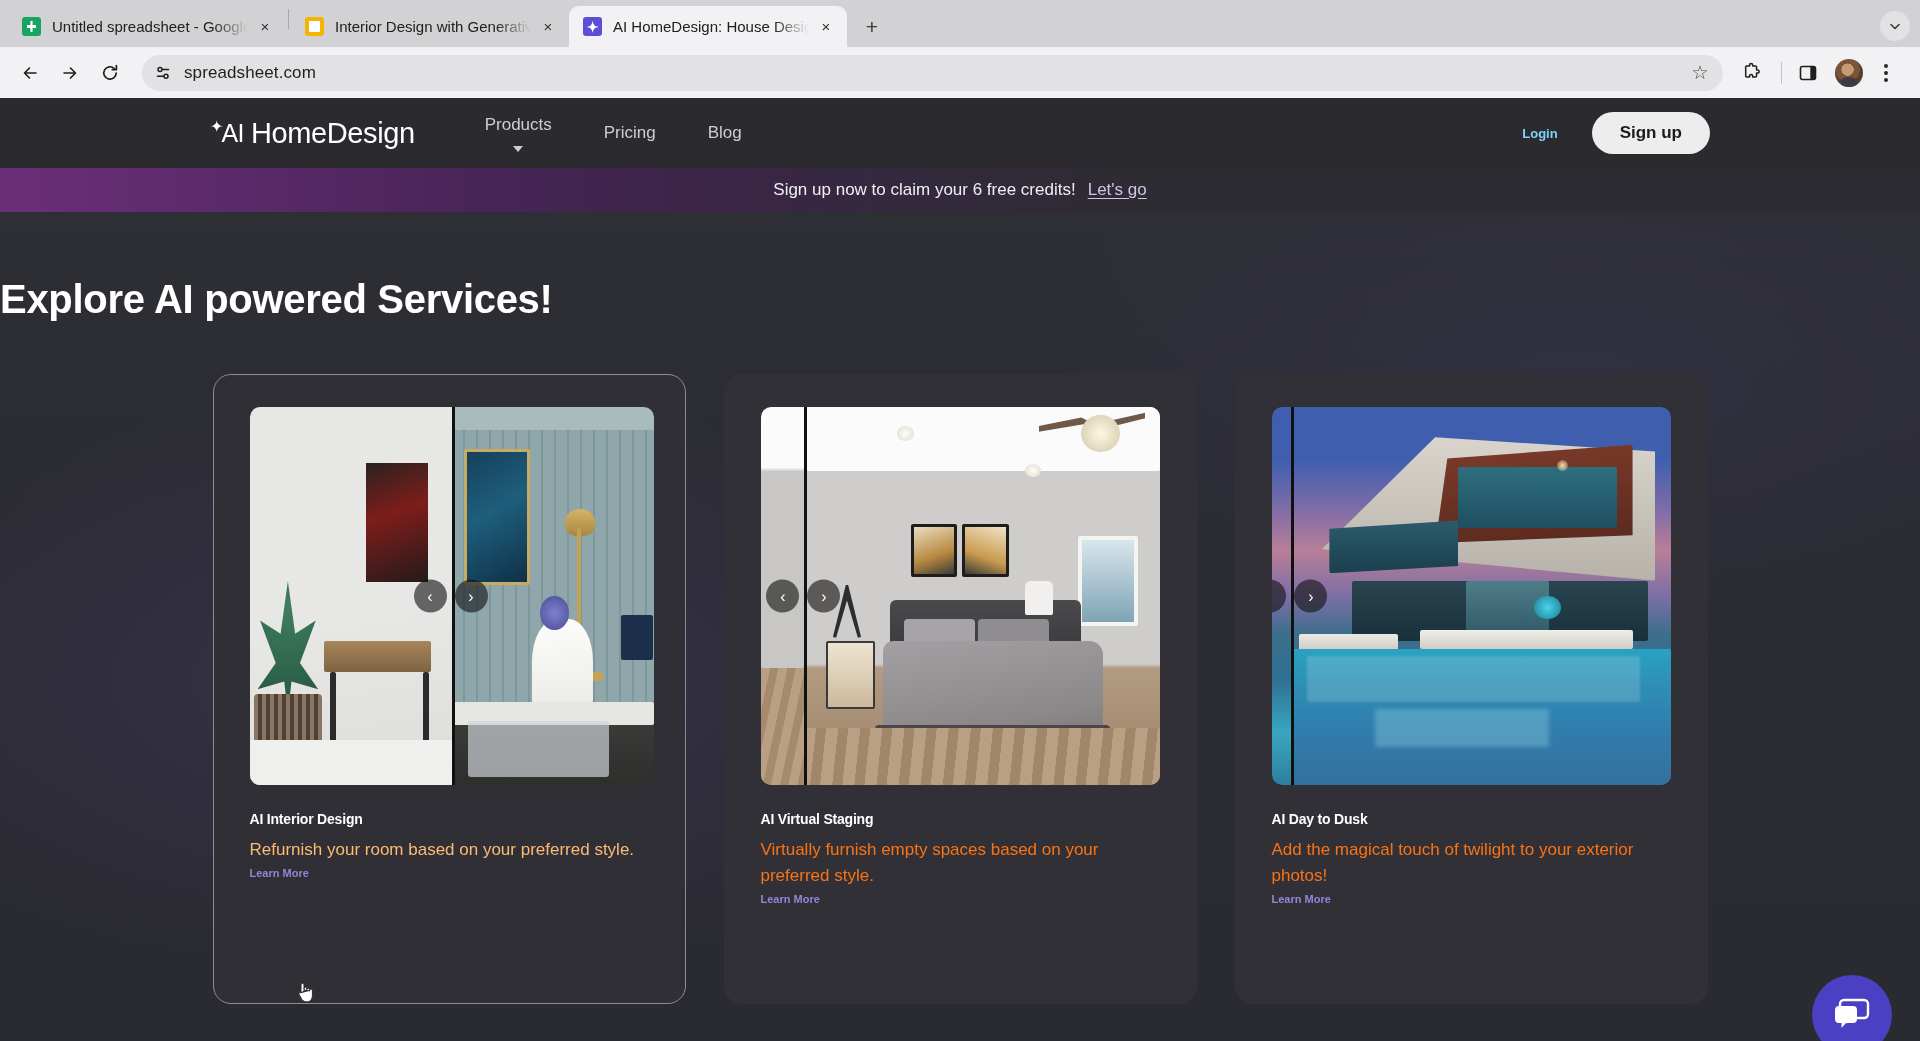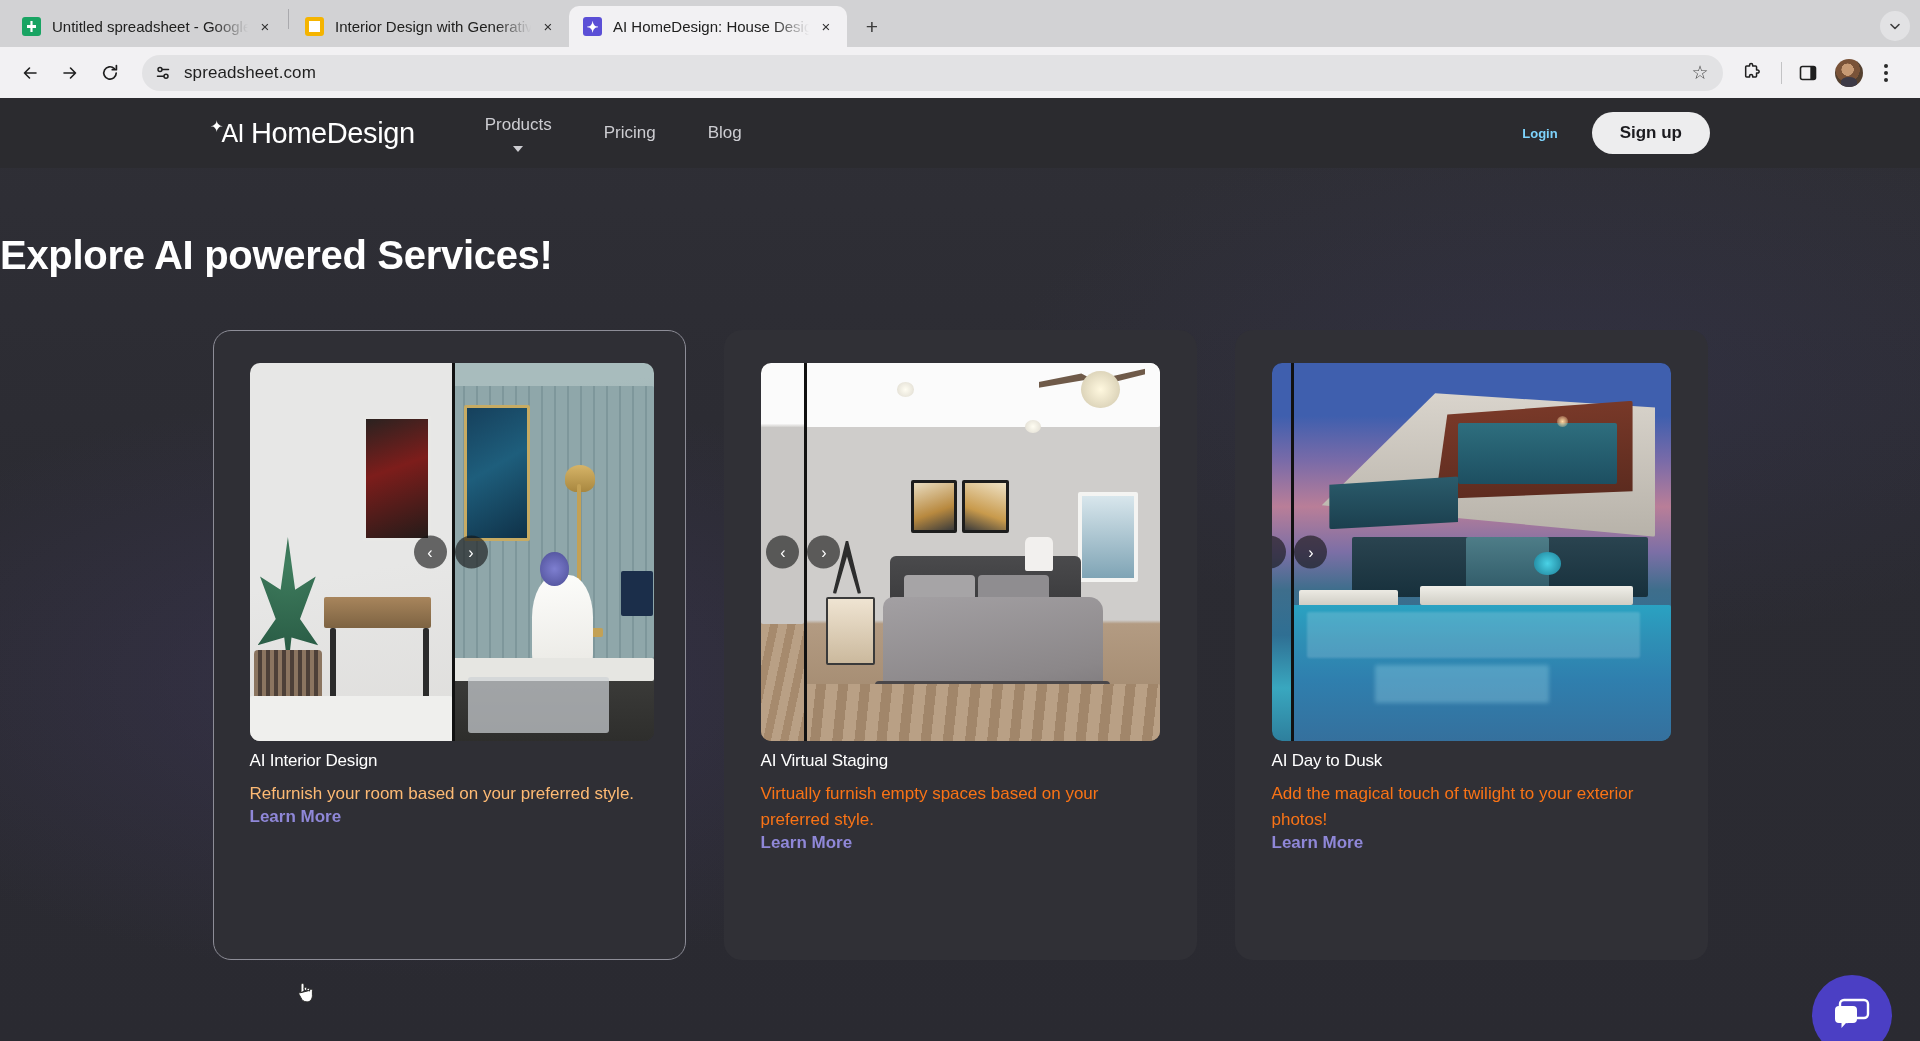--- a/index.html
+++ b/index.html
@@ -206,31 +206,31 @@
 
   
   .img-room-before { background: linear-gradient(170deg,#e7e7e6 0 55%, #dedddb 100%); }
   .img-room-after  { background: linear-gradient(175deg,#a8bcbd 0 8%, #90a8ab 40%, #7d9699 78%, #3a3a38 86%, #3a3a38 100%); }
   .img-bedroom     { background: linear-gradient(180deg,#fbfbfb 0 16%, #cfcdcb 17% 68%, #b39b82 69%, #9c8368 100%); }
   .img-dusk        { background: linear-gradient(180deg,#3f5fae 0 14%, #7a6ba8 26%, #b97e98 38%, #7c6fa6 50%, #3e6e8c 60%, #2f6f93 72%, #39a7bf 86%, #2e7f9d 100%); }
 
   .sh { position: absolute; border-radius: 2px; }
 
   .card-title {
-    font-size: 17px; font-weight: 400; margin-top: 10px; letter-spacing: -.2px;
+    font-size: 14px; font-weight: 700; margin-top: 26px; letter-spacing: -.2px;
   }
   .card1 .card-title { color: #ffffff; }
   .card2 .card-title, .card3 .card-title { color: #ffffff; }
   .card-desc {
     font-size: 17px; line-height: 26px; margin-top: 10px; max-width: 400px;
   }
   .card1 .card-desc { color: #fdba74; }
   .card2 .card-desc, .card3 .card-desc { color: #f97316; }
   .learn {
-    position: relative; font-size: 17px; font-weight: 700;
+    position: relative; font-size: 11px; font-weight: 700;
     color: #8f87d8; margin-top: 74px;
   }
   .card1 .learn { color: #8f87d8; }
 
   .cursor {
     position: absolute; left: 296px; top: 882px; z-index: 30;
     width: 20px; height: 22px; pointer-events: none;
   }
 
   .chat-widget {
@@ -349,20 +349,24 @@
         <div class="nav-item">Pricing</div>
         <div class="nav-item">Blog</div>
       </div>
 
       <div class="header-right">
         <a class="login-link">Login</a>
         <button class="signup-btn">Sign up</button>
       </div>
     </div>
 
+    <div class="promo">
+      <span>Sign up now to claim your 6 free credits!</span>
+      <a class="promo-link">Let's go</a>
+    </div>
 
     <div class="hero-title">Explore AI powered Services!</div>
 
     <div class="cards">
 
       <div class="card card1 hovered">
         <div class="card-img">
           <div class="split">
             <div class="half img-room-before" style="flex:0 0 50%;">
               <div class="sh" style="left:56%;top:14%;width:34%;height:33%;background:linear-gradient(160deg,#2a2220,#7d1d1b 42%,#241b19);border:3px solid #e8e8e6;"></div>

